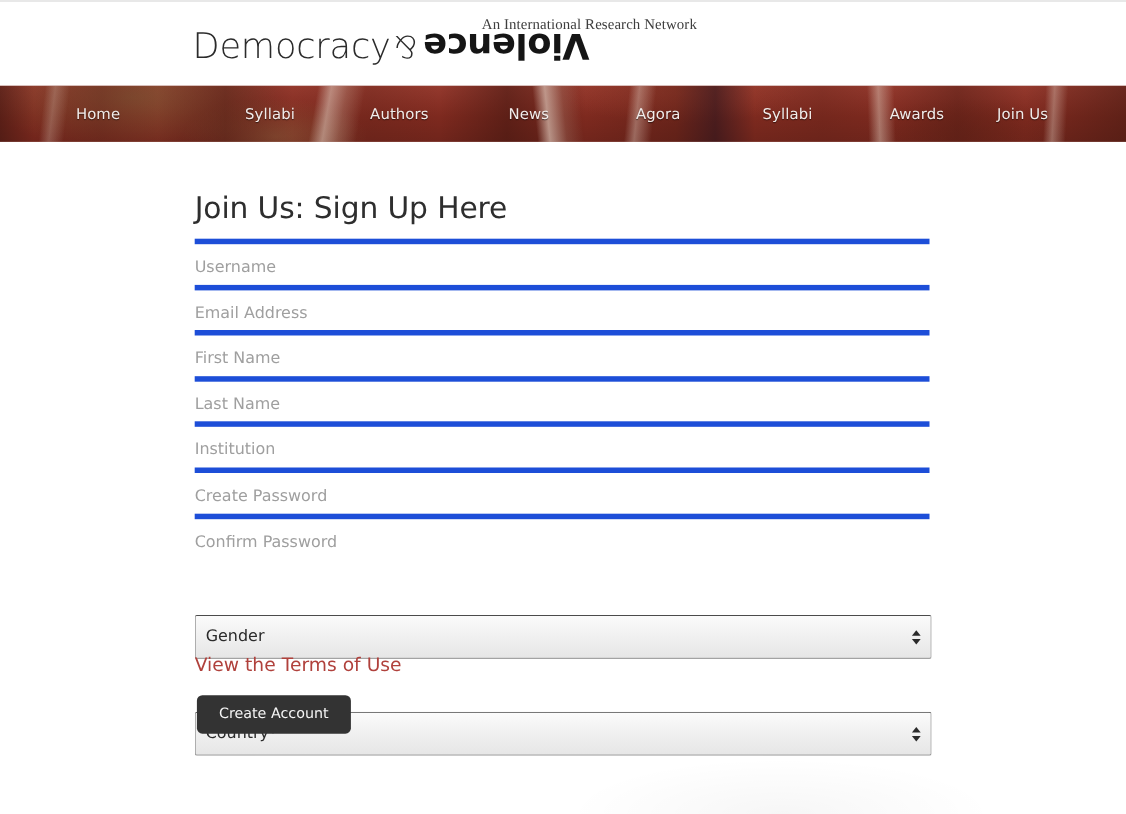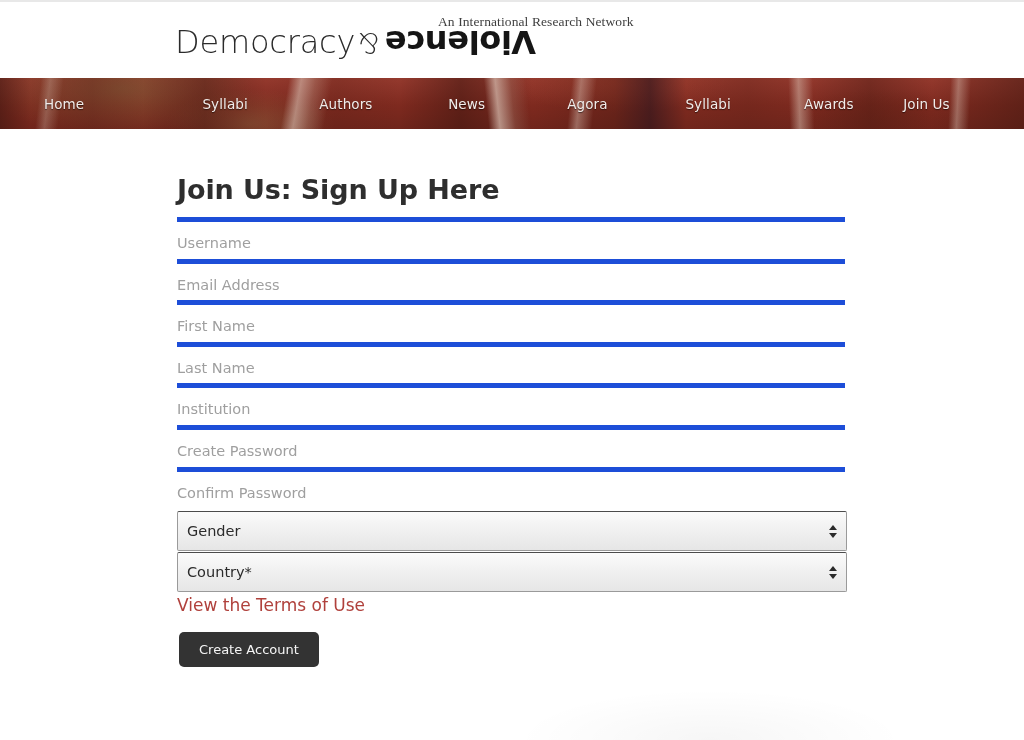--- a/index.html
+++ b/index.html
@@ -149,38 +149,38 @@
     justify-content: center;
     font-size: 13.5px;
     color: #f2ecea;
     text-shadow: 0 1px 1px rgba(0,0,0,0.55);
     letter-spacing: 0.1px;
     cursor: pointer;
     text-decoration: none;
     height: 100%;
     font-family: "DejaVu Sans", "Liberation Sans", sans-serif;
   }
-  .nav-item:nth-child(1) { justify-content: flex-start; padding-left: 44px; }
+  .nav-item:nth-child(1) { justify-content: flex-start; padding-left: 69px; }
   .nav-item:nth-child(8) { justify-content: flex-start; padding-left: 14px; }
 
   
   .content {
     position: absolute;
     left: 0;
     top: 129px;
     width: 1024px;
     height: 611px;
     background: #ffffff;
   }
   .page-title {
     position: absolute;
     left: 177px;
     top: 27px;
     font-size: 27px;
-    font-weight: 700;
+    font-weight: 400;
     color: #2e2e2e;
     letter-spacing: -0.1px;
     white-space: nowrap;
     font-family: "DejaVu Sans", "Liberation Sans", sans-serif;
   }
 
   .form {
     position: absolute;
     left: 177px;
     top: 88px;
@@ -215,20 +215,21 @@
   .selects {
     position: absolute;
     left: 177px;
     top: 382px;
     width: 670px;
   }
   .select-wrap {
     position: relative;
     height: 40px;
     margin-bottom: 1px;
+    margin-top: 48px;
   }
   .select-wrap select {
     -webkit-appearance: none;
     appearance: none;
     width: 100%;
     height: 40px;
     box-sizing: border-box;
     border: 1px solid #9a9a9a;
     border-top-color: #4b4b4b;
     border-radius: 2px;

